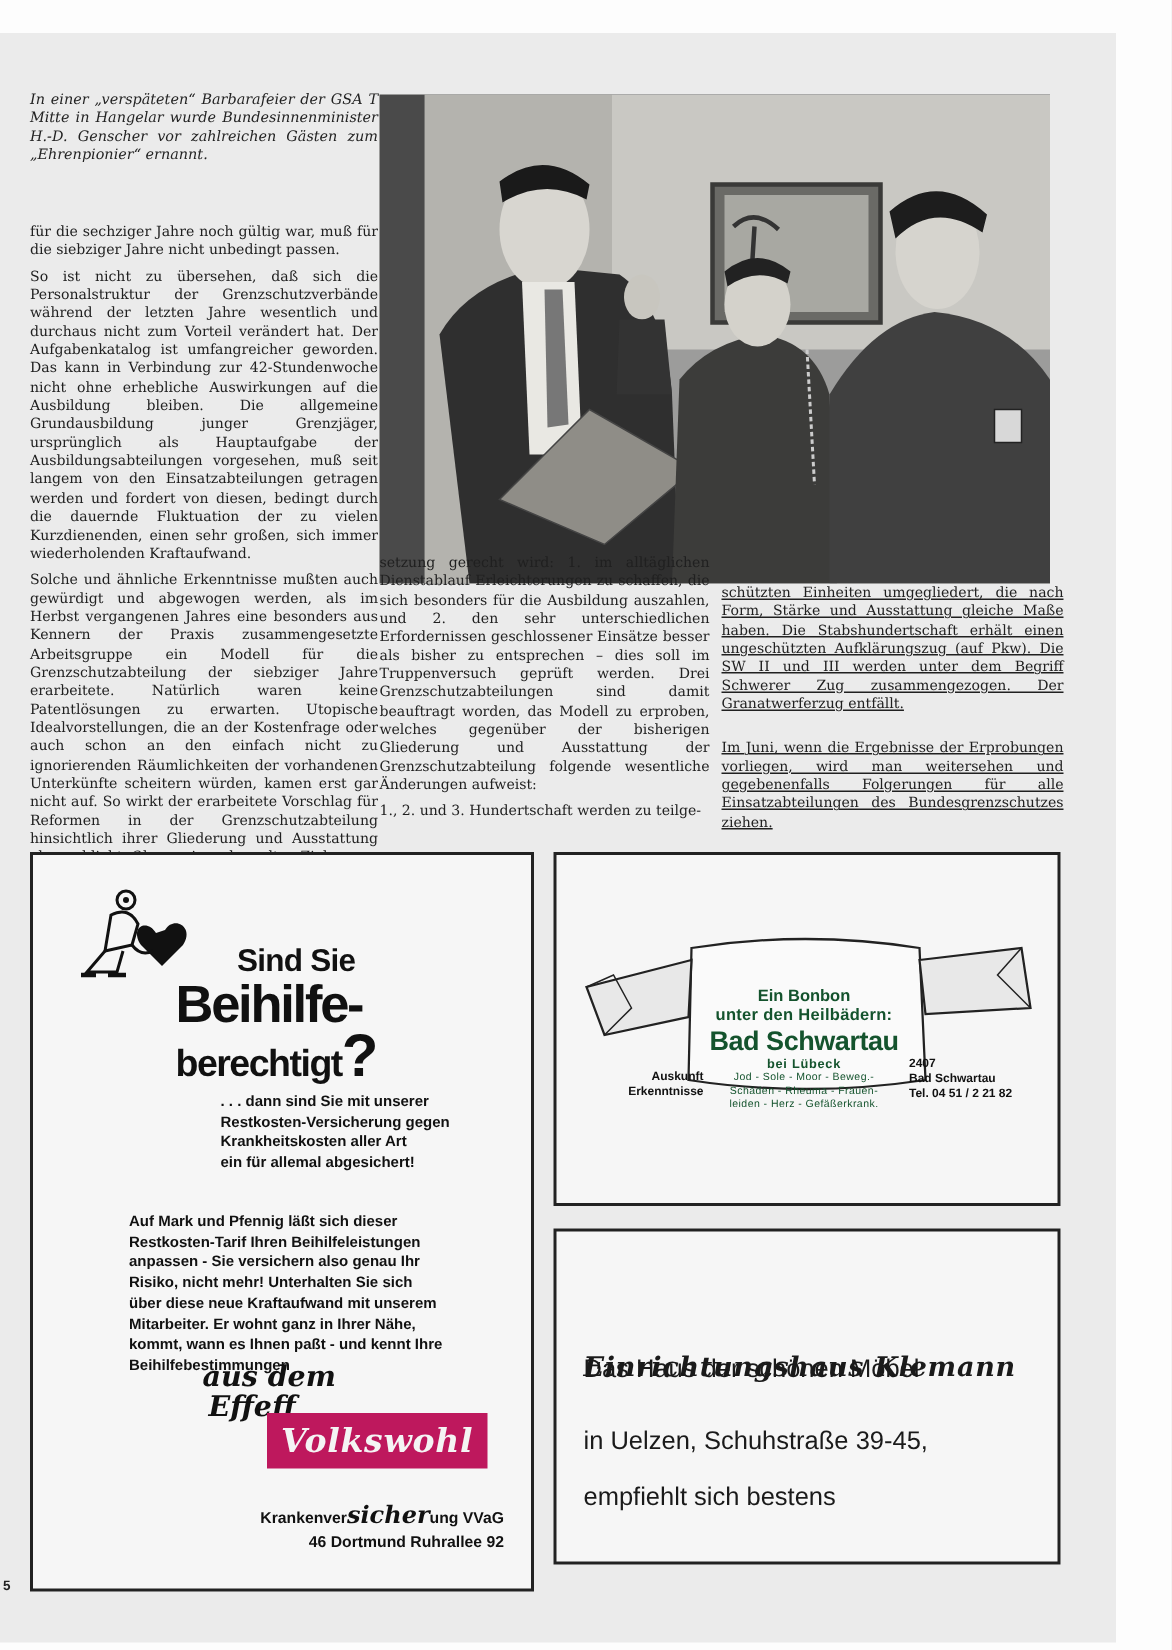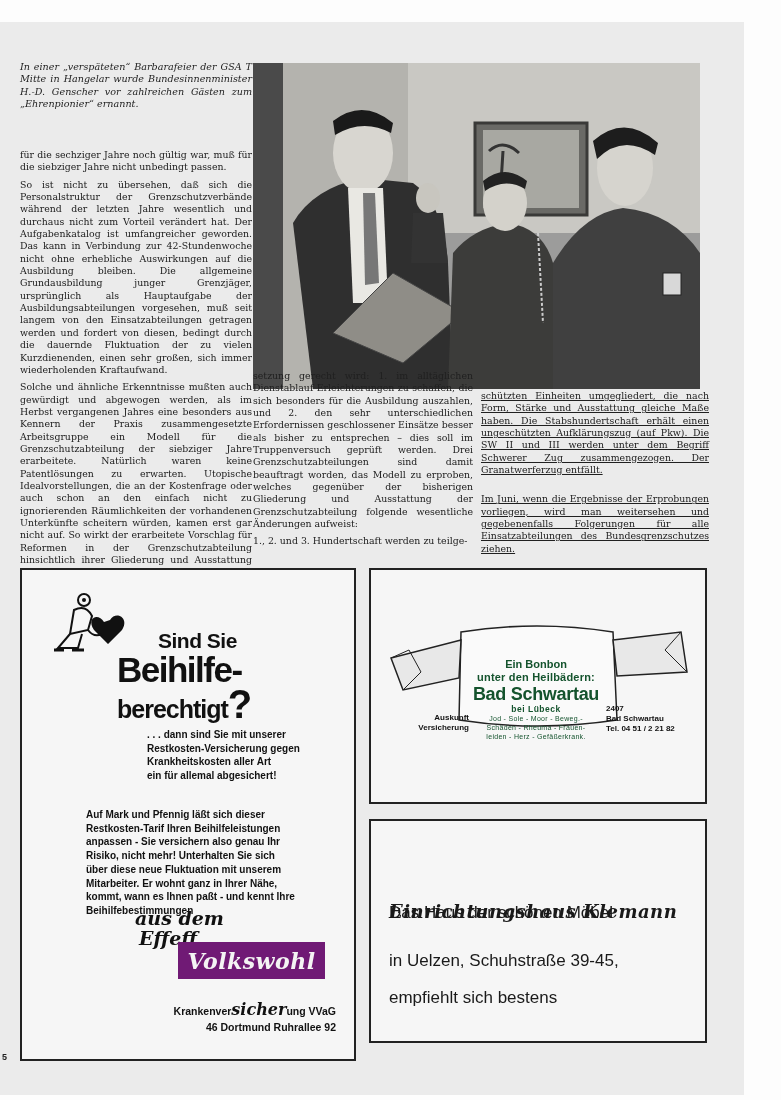--- a/index.html
+++ b/index.html
@@ -49,21 +49,21 @@
   .bh-q { font-size: 40px; }
   .bh-doctor { position: absolute; left: 22px; top: 22px; width: 90px; height: 62px; }
   .bh-lead { position: absolute; left: 125px; top: 158px; font-size: 10px; font-weight: bold; line-height: 13.5px; color: #111; }
   .bh-body { position: absolute; left: 64px; top: 238px; font-size: 10px; font-weight: bold; line-height: 13.7px; color: #111; width: 265px; }
   .bh-script {
     position: absolute; left: 88px; top: 338px; font-family: "DejaVu Serif", serif;
     font-style: italic; font-weight: bold; font-size: 19px; line-height: 20px; color: #111; margin-left: 25px;
   }
   .bh-script .l2 { display: block; padding-left: 4px; }
   .bh-logo {
-    position: absolute; left: 156px; top: 372px; width: 147px; height: 37px; background: #701a75;
+    position: absolute; left: 156px; top: 372px; width: 147px; height: 37px; background: #be185d;
     color: #f4f4f4; font-family: "DejaVu Serif", serif; font-style: italic; font-weight: bold;
     font-size: 22px; display: flex; align-items: center; justify-content: center; letter-spacing: 0.5px;
   }
   .bh-company { position: absolute; left: 126px; top: 432px; font-size: 10.5px; font-weight: bold; color: #111; line-height: 16px; text-align: right; width: 188px; }
   .bh-company .sicher { font-family: "DejaVu Serif", serif; font-style: italic; font-size: 16px; }
 
   .bs-candy { position: absolute; left: 10px; top: 50px; width: 312px; height: 118px; }
   .bs-text { position: absolute; left: 95px; top: 67px; width: 140px; text-align: center; color: #14532d; font-weight: bold; margin-top: 21px; }
   .bs-l1 { font-size: 11px; line-height: 13px; }
   .bs-l2 { font-size: 11px; line-height: 13px; letter-spacing: 0.2px; }
@@ -153,21 +153,21 @@
     <div>. . . dann sind Sie mit unserer</div>
     <div>Restkosten-Versicherung gegen</div>
     <div>Krankheitskosten aller Art</div>
     <div>ein für allemal abgesichert!</div>
   </div>
   <div class="bh-body">
     <div>Auf Mark und Pfennig läßt sich dieser</div>
     <div>Restkosten-Tarif Ihren Beihilfeleistungen</div>
     <div>anpassen - Sie versichern also genau Ihr</div>
     <div>Risiko, nicht mehr! Unterhalten Sie sich</div>
-    <div>über diese neue Fluktuation mit unserem</div>
+    <div>über diese neue Kraftaufwand mit unserem</div>
     <div>Mitarbeiter. Er wohnt ganz in Ihrer Nähe,</div>
     <div>kommt, wann es Ihnen paßt - und kennt Ihre</div>
     <div>Beihilfebestimmungen</div>
   </div>
   <div class="bh-script">
     <span>aus dem</span>
     <span class="l2">Effeff</span>
   </div>
   <div class="bh-logo">Volkswohl</div>
   <div class="bh-company">
@@ -190,21 +190,21 @@
     <div class="bs-l3">Bad Schwartau</div>
     <div class="bs-l4">bei Lübeck</div>
     <div class="bs-list">
       <div>Jod - Sole - Moor - Beweg.-</div>
       <div>Schäden - Rheuma - Frauen-</div>
       <div>leiden - Herz - Gefäßerkrank.</div>
     </div>
   </div>
   <div class="bs-left">
     <div>Auskunft</div>
-    <div>Versicherung</div>
+    <div>Erkenntnisse</div>
   </div>
   <div class="bs-right">
     <div>2407</div>
     <div>Bad Schwartau</div>
     <div>Tel.  04 51 / 2 21 82</div>
   </div>
 </div>
 
 <div class="ad ad3 sans">
   <div class="km-line km-1">Das Haus der schönen Möbel</div>

